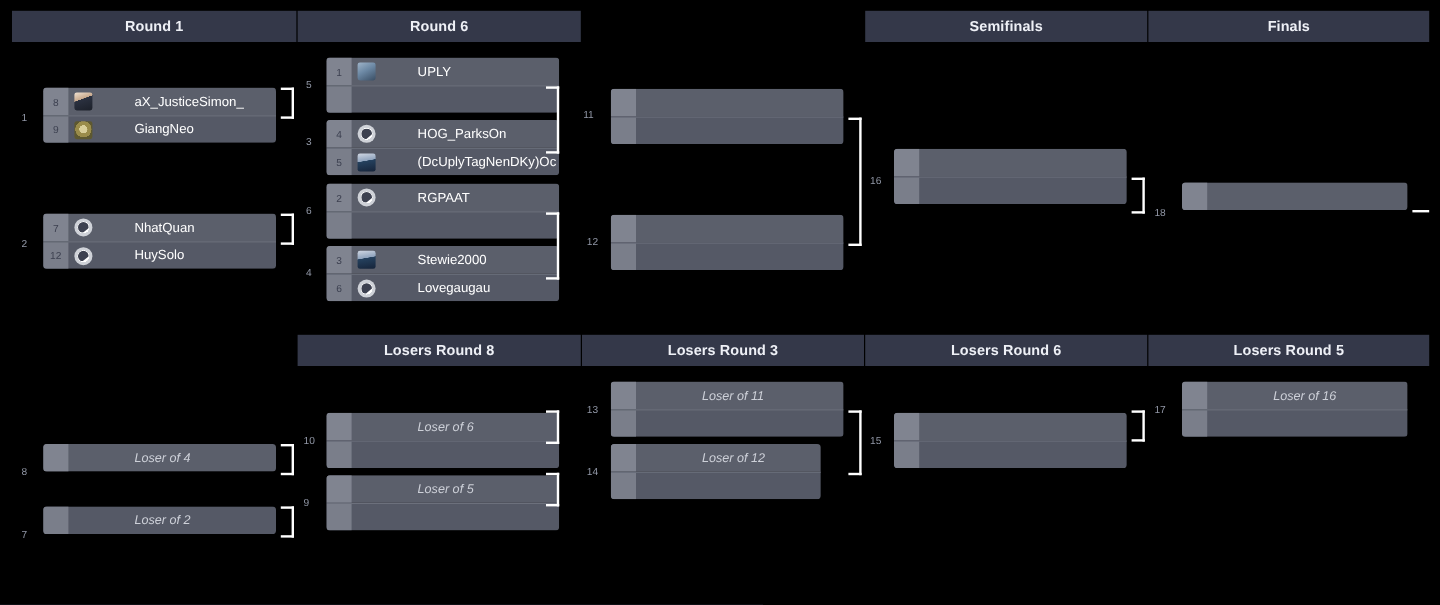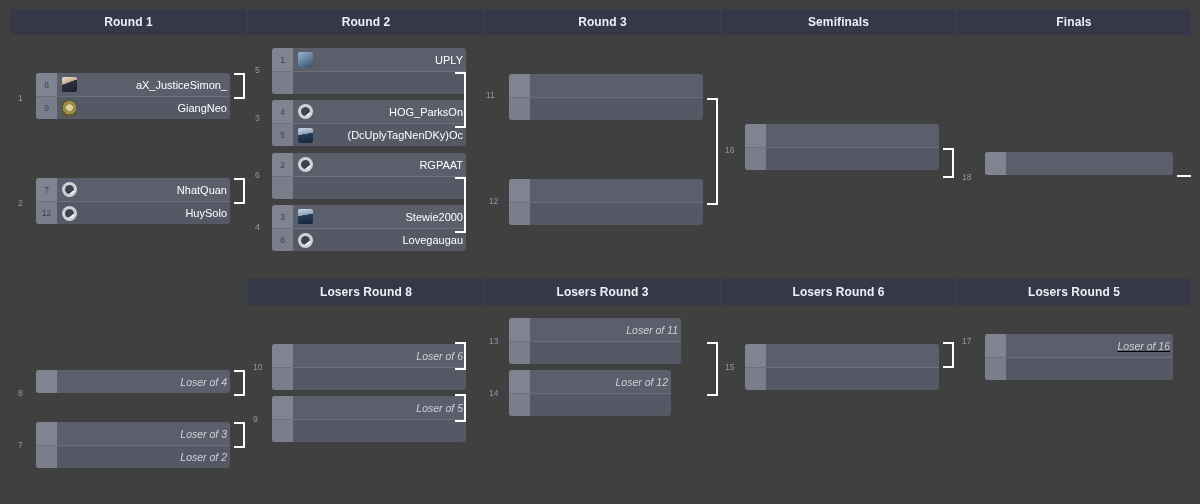--- a/index.html
+++ b/index.html
@@ -2,21 +2,21 @@
 <html><head>
 <meta charset="utf-8">
 <style>
   * { box-sizing: border-box; margin: 0; padding: 0; }
   html, body {
     width: 1200px; height: 504px;
     background: #272b38;
     font-family: "Liberation Sans", sans-serif;
     overflow: hidden;
   }
-  .stage { position: relative; width: 1200px; height: 504px; background: #404040; text-align: right; }
+  .stage { position: relative; width: 1200px; height: 504px; background: #000000; }
 
   
   .hdr-row { position: absolute; left: 0; width: 1200px; height: 26px; }
   .hdr-row.upper  { top: 9px; }
   .hdr-row.losers { top: 279px; }
   .hdr-cell {
     position: absolute; top: 0; height: 26px;
     background: #343849;
     color: #eef0f6;
     font-size: 12px; font-weight: bold;
@@ -53,23 +53,24 @@
     background: radial-gradient(circle at 50% 50%, #ffffff 0 46%, #cfd2d8 47% 100%);
     border-radius: 50%;
   }
   .avatar.logo::after {
     content: ""; position: absolute; left: 3px; top: 3px;
     width: 9px; height: 9px; border-radius: 50%;
     background: #3d4150;
     clip-path: polygon(0 0, 100% 0, 100% 55%, 45% 100%, 0 100%);
   }
   .pname {
-    margin-left: 14px; color: #ffffff; font-size: 11px;
+    margin-left: 0; color: #ffffff; font-size: 11px;
     white-space: nowrap; overflow: hidden; flex: 1 1 auto;
     padding-right: 3px;
+    padding-left: 35px;
   }
   .pname.ph { color: #cdd0d8; font-style: italic; font-size: 10.5px; }
   .pname.empty { color: transparent; }
 
   
   .conn { position: absolute; }
   .conn i { position: absolute; background: #ffffff; display: block; }
   .conn i.v { width: 2px; }
   .conn i.h { height: 2px; }
 
@@ -83,24 +84,21 @@
 </head>
 <body>
 
 <div class="stage">
 
   <div class="hdr-row upper" id="hdr-upper">
       <div class="hdr-cell" style="left: 10px; width: 237px;">
         <span>Round 1</span>
       </div>
       <div class="hdr-cell" style="left: 248px; width: 236px;">
-        <span>Round 2</span>
-      </div>
-      <div class="hdr-cell" style="left: 485px; width: 235px;">
-        <span>Round 3</span>
+        <span>Round 6</span>
       </div>
       <div class="hdr-cell" style="left: 721px; width: 235px;">
         <span>Semifinals</span>
       </div>
       <div class="hdr-cell" style="left: 957px; width: 234px;">
         <span>Finals</span>
       </div>
     </div>
 
   <div class="hdr-row losers" id="hdr-losers">
@@ -237,25 +235,20 @@
     </div>
   <div id="losers-matches">
       <div class="match" style="left: 36px; top: 370px; width: 194px;">
         <div class="slot">
           <div class="seedcol"></div>
           <div class="avatar none"></div>
           <div class="pname ph">Loser of 4</div>
         </div>
       </div>
       <div class="match" style="left: 36px; top: 422px; width: 194px;">
-        <div class="slot">
-          <div class="seedcol"></div>
-          <div class="avatar none"></div>
-          <div class="pname ph">Loser of 3</div>
-        </div>
         <div class="slot b">
           <div class="seedcol"></div>
           <div class="avatar none"></div>
           <div class="pname ph">Loser of 2</div>
         </div>
       </div>
       <div class="match" style="left: 272px; top: 344px; width: 194px;">
         <div class="slot">
           <div class="seedcol"></div>
           <div class="avatar none"></div>
@@ -272,33 +265,33 @@
           <div class="seedcol"></div>
           <div class="avatar none"></div>
           <div class="pname ph">Loser of 5</div>
         </div>
         <div class="slot b">
           <div class="seedcol"></div>
           <div class="avatar none"></div>
           <div class="pname empty"></div>
         </div>
       </div>
-      <div class="match" style="left: 509px; top: 318px; width: 172px;">
+      <div class="match" style="left: 509px; top: 318px; width: 194px;">
         <div class="slot">
           <div class="seedcol"></div>
           <div class="avatar none"></div>
           <div class="pname ph">Loser of 11</div>
         </div>
         <div class="slot b">
           <div class="seedcol"></div>
           <div class="avatar none"></div>
           <div class="pname empty"></div>
         </div>
       </div>
-      <div class="match" style="left: 509px; top: 370px; width: 162px;">
+      <div class="match" style="left: 509px; top: 370px; width: 175px;">
         <div class="slot">
           <div class="seedcol"></div>
           <div class="avatar none"></div>
           <div class="pname ph">Loser of 12</div>
         </div>
         <div class="slot b">
           <div class="seedcol"></div>
           <div class="avatar none"></div>
           <div class="pname empty"></div>
         </div>
@@ -308,21 +301,21 @@
           <div class="seedcol"></div>
           <div class="avatar none"></div>
           <div class="pname empty"></div>
         </div>
         <div class="slot b">
           <div class="seedcol"></div>
           <div class="avatar none"></div>
           <div class="pname empty"></div>
         </div>
       </div>
-      <div class="match" style="left: 985px; top: 334px; width: 188px; text-decoration: underline;">
+      <div class="match" style="left: 985px; top: 318px; width: 188px;">
         <div class="slot">
           <div class="seedcol"></div>
           <div class="avatar none"></div>
           <div class="pname ph">Loser of 16</div>
         </div>
         <div class="slot b">
           <div class="seedcol"></div>
           <div class="avatar none"></div>
           <div class="pname empty"></div>
         </div>

